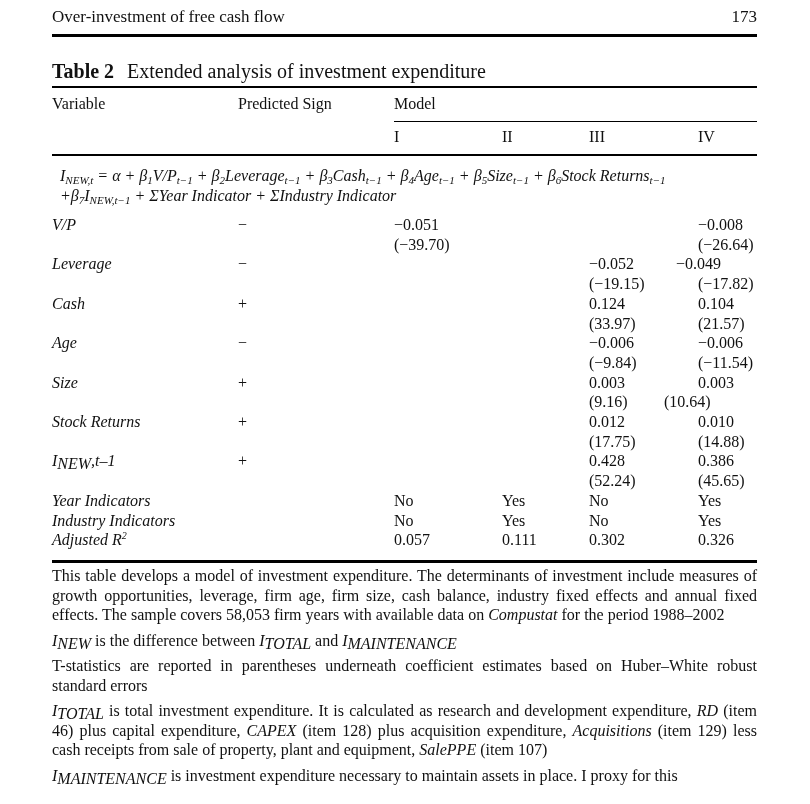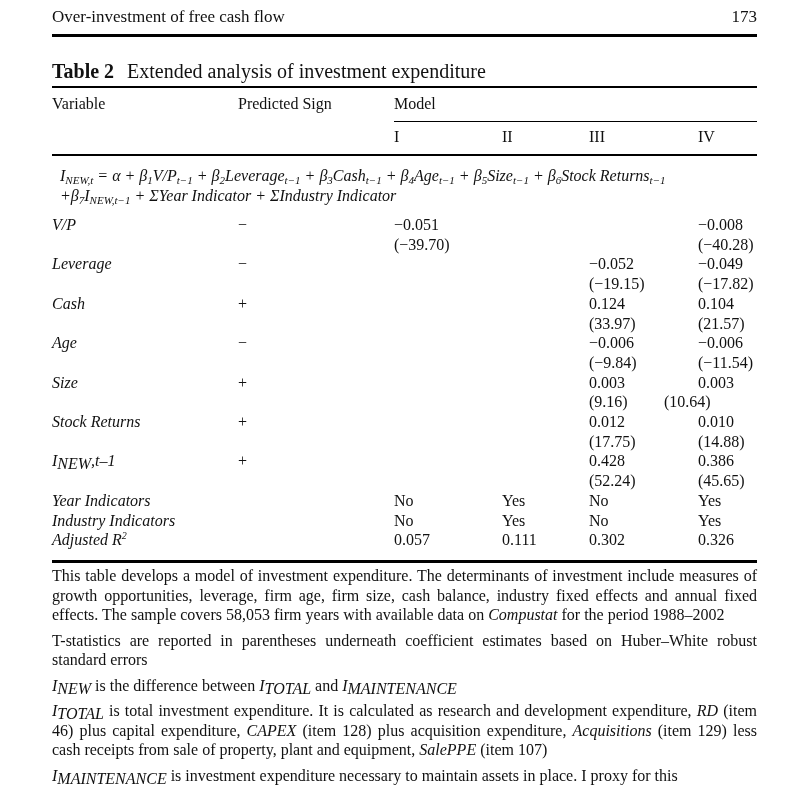--- a/index.html
+++ b/index.html
@@ -59,25 +59,25 @@
   <div class="eq" style="top:187px;">
     +β<sub>7</sub>I<sub>NEW,t−1</sub> + ΣYear Indicator + ΣIndustry Indicator
   </div>
 
   <div id="rows">
       <div class="cell it" style="left: 0px; top: 216px;">V/P</div>
       <div class="cell" style="left: 186px; top: 216px;">−</div>
       <div class="cell" style="left: 342px; top: 216px;">−0.051</div>
       <div class="cell" style="left: 646px; top: 216px;">−0.008</div>
       <div class="cell" style="left: 342px; top: 235.7px;">(−39.70)</div>
-      <div class="cell" style="left: 646px; top: 235.7px;">(−40.28)</div>
+      <div class="cell" style="left: 646px; top: 235.7px;">(−26.64)</div>
       <div class="cell it" style="left: 0px; top: 255.4px;">Leverage</div>
       <div class="cell" style="left: 186px; top: 255.4px;">−</div>
       <div class="cell" style="left: 537px; top: 255.4px;">−0.052</div>
-      <div class="cell" style="left: 646px; top: 255.4px;">−0.049</div>
+      <div class="cell" style="left: 624px; top: 255.4px;">−0.049</div>
       <div class="cell" style="left: 537px; top: 275.1px;">(−19.15)</div>
       <div class="cell" style="left: 646px; top: 275.1px;">(−17.82)</div>
       <div class="cell it" style="left: 0px; top: 294.8px;">Cash</div>
       <div class="cell" style="left: 186px; top: 294.8px;">+</div>
       <div class="cell" style="left: 537px; top: 294.8px;">0.124</div>
       <div class="cell" style="left: 646px; top: 294.8px;">0.104</div>
       <div class="cell" style="left: 537px; top: 314.5px;">(33.97)</div>
       <div class="cell" style="left: 646px; top: 314.5px;">(21.57)</div>
       <div class="cell it" style="left: 0px; top: 334.2px;">Age</div>
       <div class="cell" style="left: 186px; top: 334.2px;">−</div>
@@ -117,18 +117,18 @@
       <div class="cell" style="left: 342px; top: 531.2px;">0.057</div>
       <div class="cell" style="left: 450px; top: 531.2px;">0.111</div>
       <div class="cell" style="left: 537px; top: 531.2px;">0.302</div>
       <div class="cell" style="left: 646px; top: 531.2px;">0.326</div>
     </div>
 
   <div class="rule" style="top:560px;height:3px;"></div>
 
   <div class="notes" style="top:566px;">
     <p><span>This table develops a model of investment expenditure. The determinants of investment include measures of growth opportunities, leverage, firm age, firm size, cash balance, industry fixed effects and annual fixed effects. The sample covers 58,053 firm years with available data on </span><i>Compustat</i><span> for the period 1988–2002</span></p>
+    <p style="margin-top:6px;"><i>I</i><sub class="sc">NEW</sub><span> is the difference between </span><i>I</i><sub class="sc">TOTAL</sub><span> and </span><i>I</i><sub class="sc">MAINTENANCE</sub></p>
     <p style="margin-top:6px;">T-statistics are reported in parentheses underneath coefficient estimates based on Huber–White robust standard errors</p>
-    <p style="margin-top:6px;"><i>I</i><sub class="sc">NEW</sub><span> is the difference between </span><i>I</i><sub class="sc">TOTAL</sub><span> and </span><i>I</i><sub class="sc">MAINTENANCE</sub></p>
     <p style="margin-top:6px;"><i>I</i><sub class="sc">TOTAL</sub><span> is total investment expenditure. It is calculated as research and development expenditure, </span><i>RD</i><span> (item 46) plus capital expenditure, </span><i>CAPEX</i><span> (item 128) plus acquisition expenditure, </span><i>Acquisitions</i><span> (item 129) less cash receipts from sale of property, plant and equipment, </span><i>SalePPE</i><span> (item 107)</span></p>
     <p style="margin-top:6px;"><i>I</i><sub class="sc">MAINTENANCE</sub><span> is investment expenditure necessary to maintain assets in place. I proxy for this</span></p>
   </div>
 </div>
 
 </body></html>

